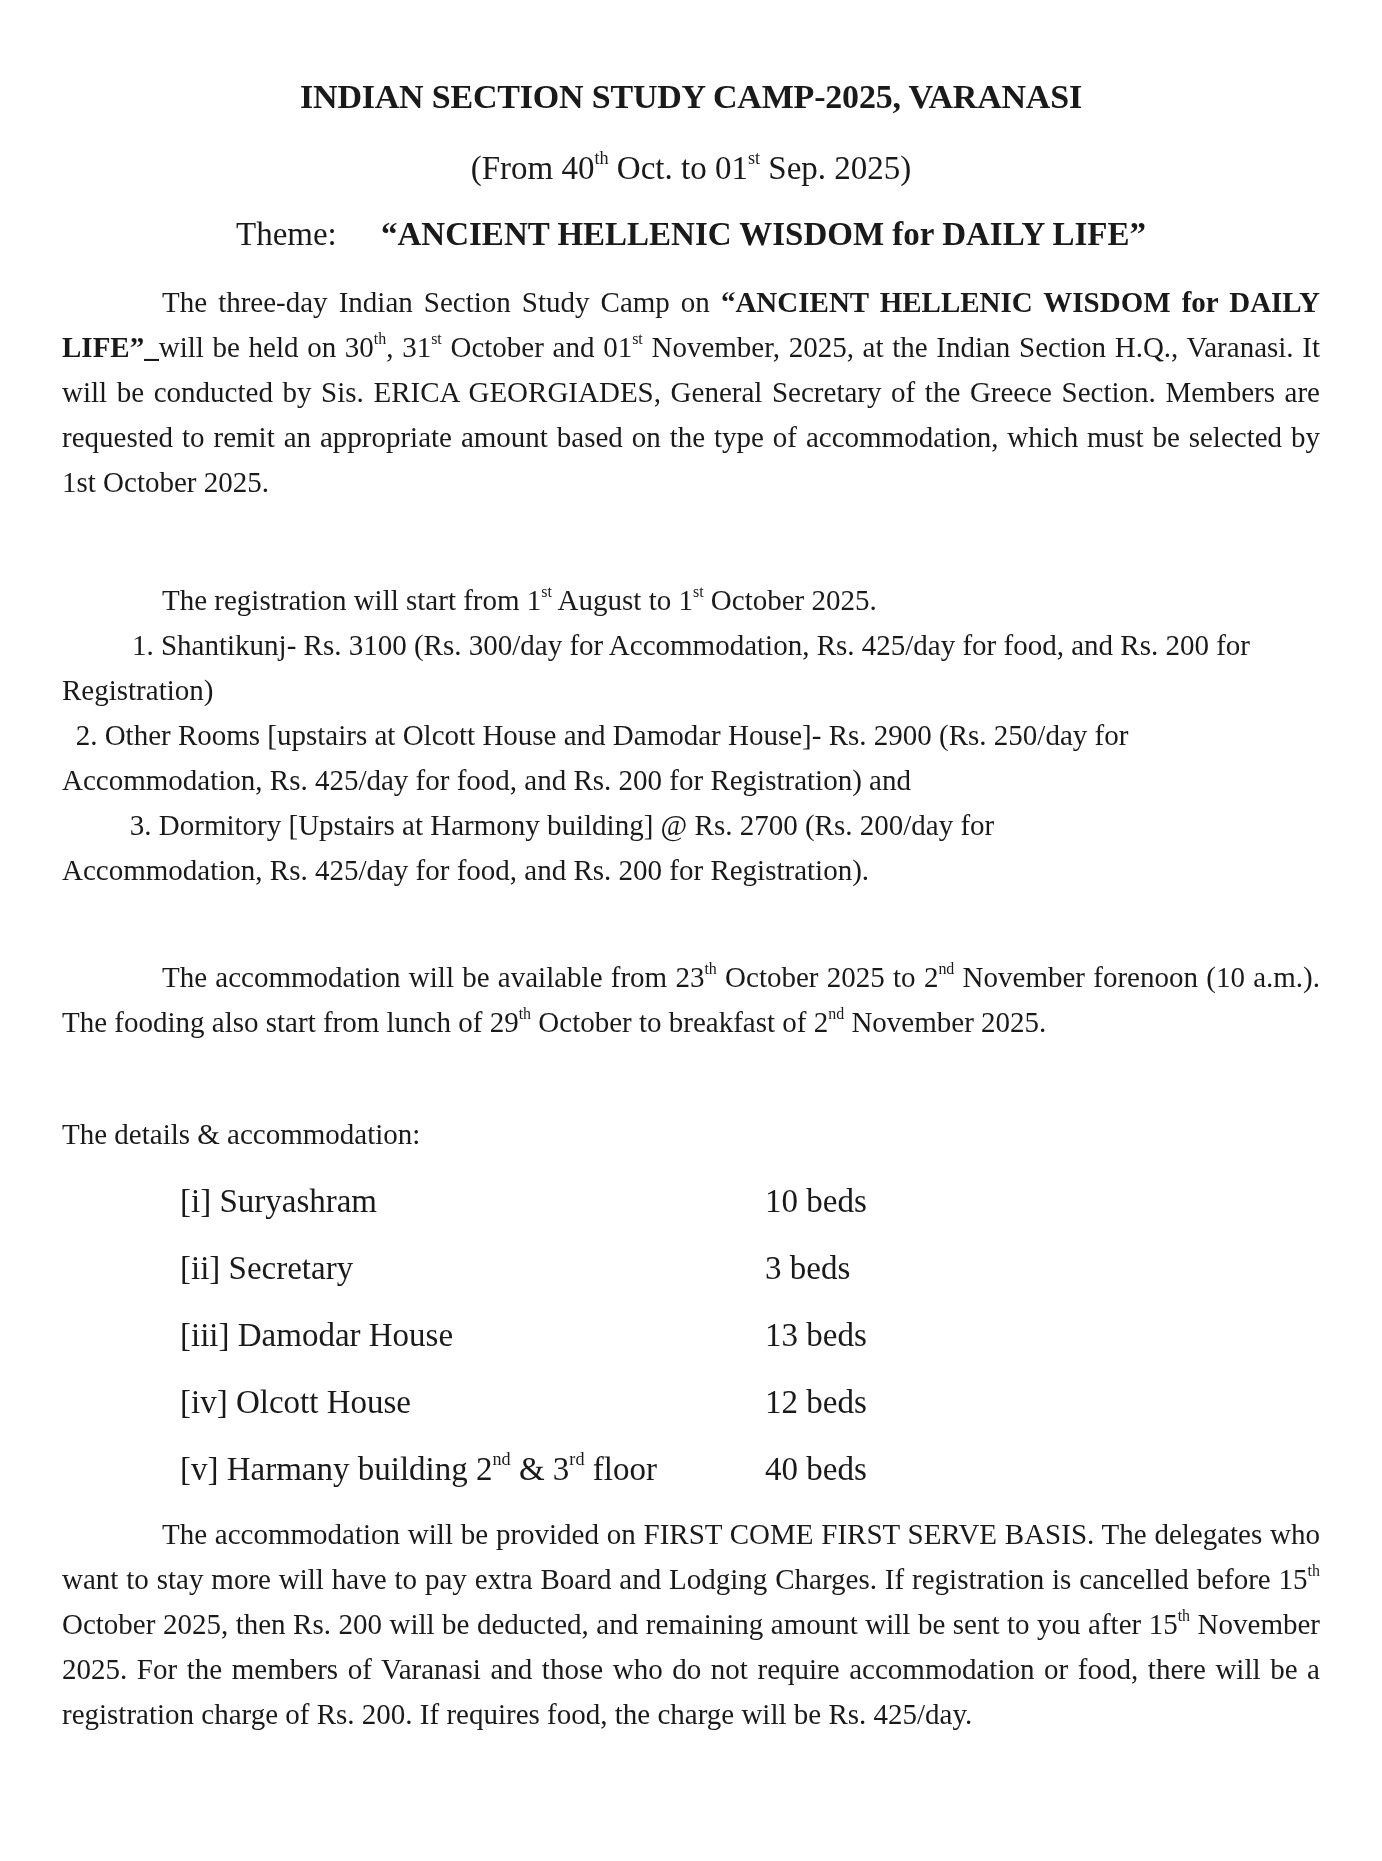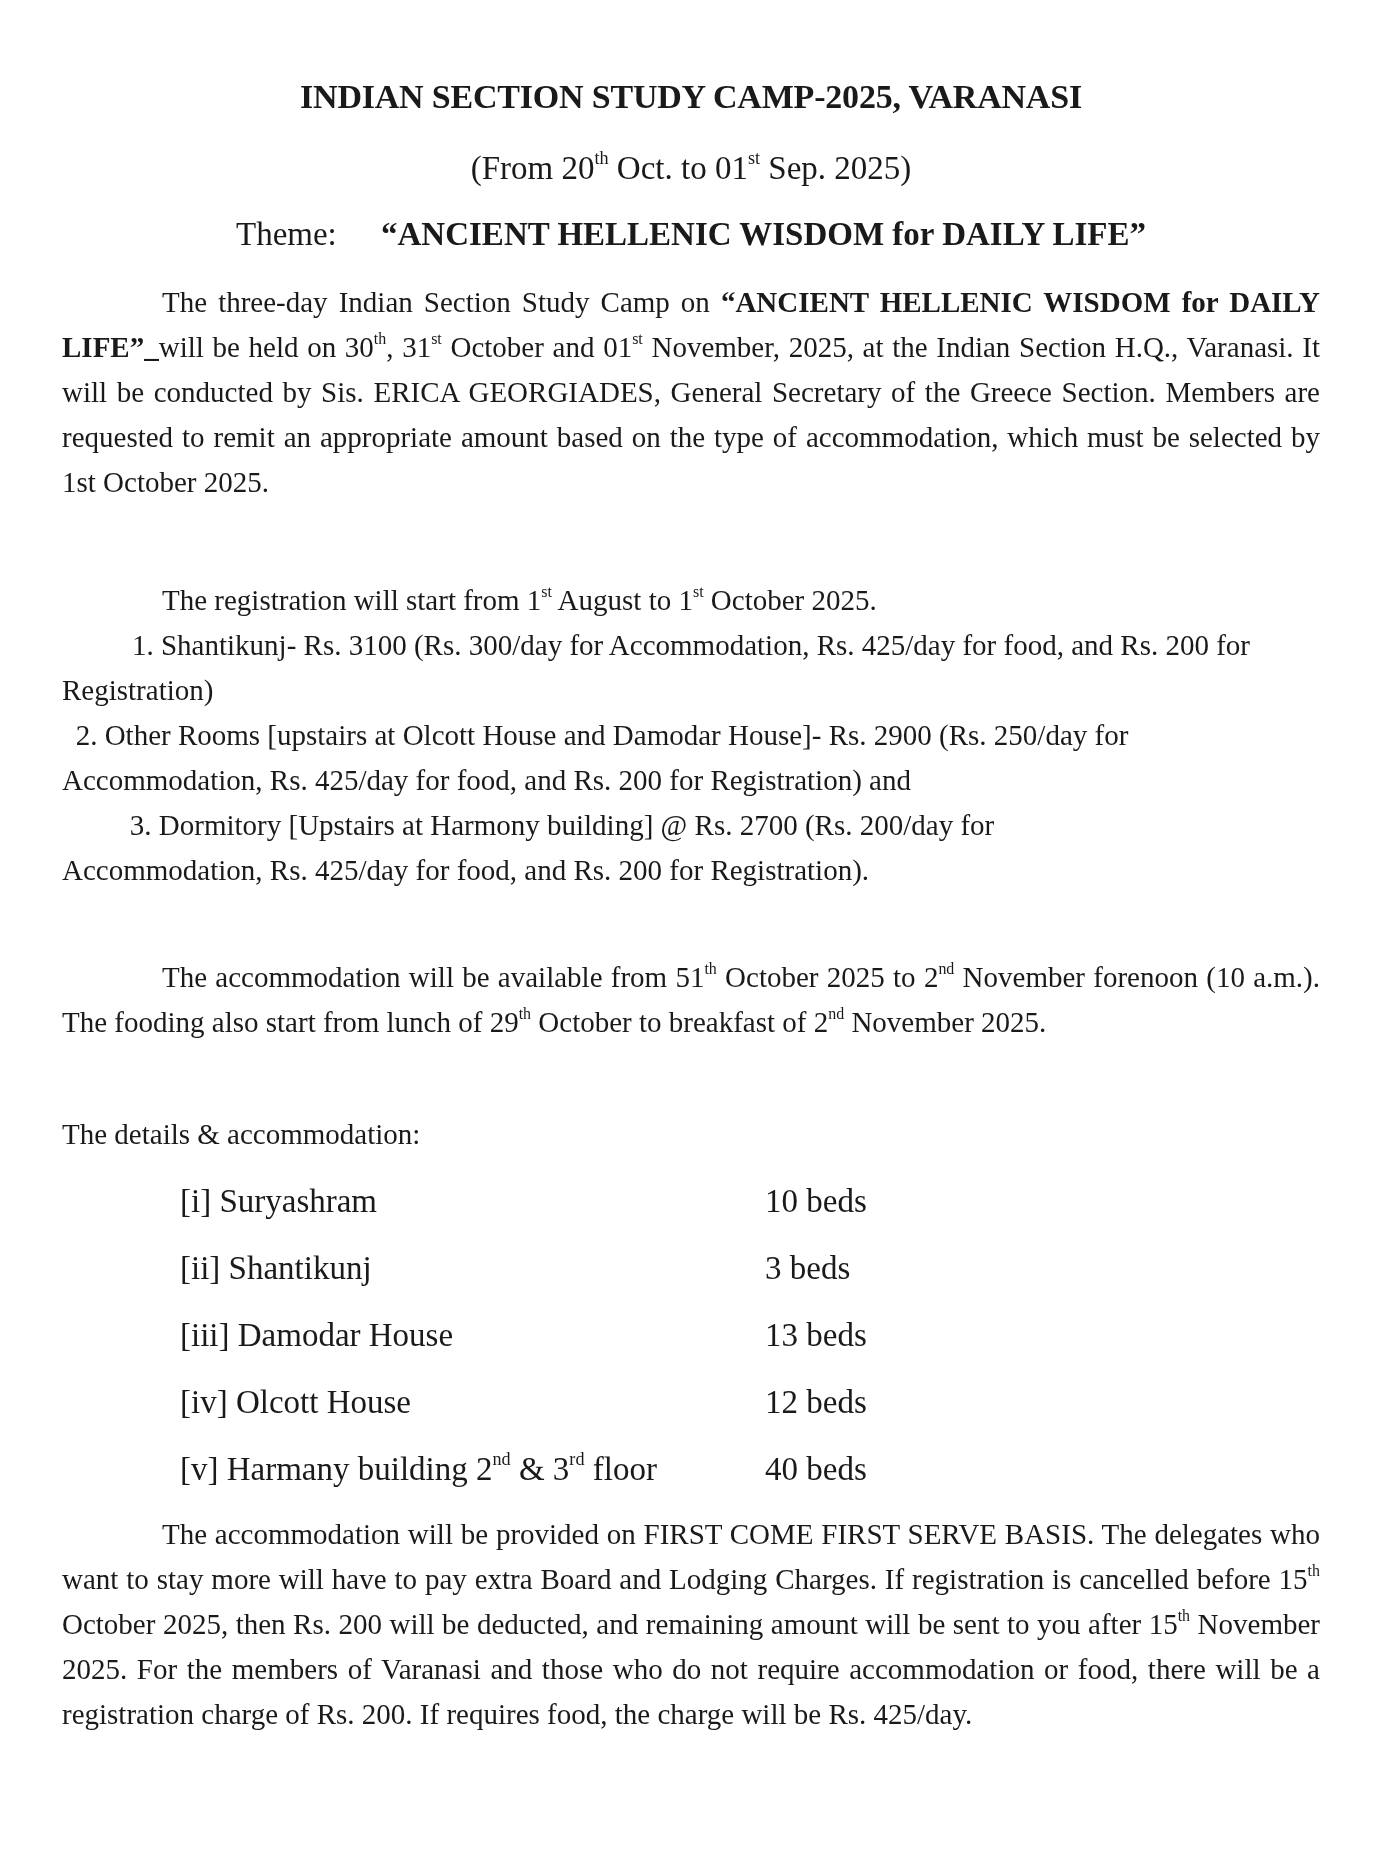--- a/index.html
+++ b/index.html
@@ -45,44 +45,44 @@
     .p5 { top: 1512px; }
     .bold { font-weight: bold; }
   </style>
 </head>
 <body>
 
 <div class="page">
 
   <div class="title">INDIAN SECTION STUDY CAMP-2025, VARANASI</div>
 
-  <div class="dates"><span>(From 20</span><sup>th</sup><span> Oct. to 01</span><sup>st</sup><span> Sep. 2025)</span></div>
+  <div class="dates"><span>(From 40</span><sup>th</sup><span> Oct. to 01</span><sup>st</sup><span> Sep. 2025)</span></div>
 
   <div class="theme"><span>Theme: </span><b>“ANCIENT HELLENIC WISDOM for DAILY LIFE”</b></div>
 
   <p class="para indent p1" style="margin:0"><span>The three-day Indian Section Study Camp on </span><span class="bold">“ANCIENT HELLENIC WISDOM for DAILY LIFE”_</span><span>will be held on 30</span><sup>th</sup><span>, 31</span><sup>st</sup><span> October and 01</span><sup>st</sup><span> November, 2025, at the Indian Section H.Q.,  Varanasi. It will be conducted by Sis. ERICA GEORGIADES, General Secretary of the Greece Section. Members are requested to remit an appropriate amount based on the type of accommodation, which must be selected by 1st October 2025.</span></p>
 
   <div class="para p2">
     <span class="line" style="text-indent:100px"><span>The registration will start from 1</span><sup>st</sup><span> August to 1</span><sup>st</sup><span> October 2025.</span></span>
     <span class="line">1. Shantikunj- Rs. 3100 (Rs. 300/day for Accommodation, Rs. 425/day for food, and Rs. 200 for Registration)</span>
     <span class="line" style="width:1080px">2. Other Rooms [upstairs at Olcott House and Damodar House]- Rs. 2900 (Rs. 250/day for Accommodation, Rs. 425/day for food, and Rs. 200 for Registration) and</span>
     <span class="line" style="width:1000px">3. Dormitory [Upstairs at Harmony building] @ Rs. 2700 (Rs. 200/day for Accommodation, Rs. 425/day for food, and Rs. 200 for Registration).</span>
   </div>
 
-  <p class="para indent p3" style="margin:0"><span>The accommodation will be available from 51</span><sup>th</sup><span> October 2025 to 2</span><sup>nd</sup><span> November forenoon (10 a.m.). The fooding also start from lunch of 29</span><sup>th</sup><span> October to breakfast of 2</span><sup>nd</sup><span> November 2025.</span></p>
+  <p class="para indent p3" style="margin:0"><span>The accommodation will be available from 23</span><sup>th</sup><span> October 2025 to 2</span><sup>nd</sup><span> November forenoon (10 a.m.). The fooding also start from lunch of 29</span><sup>th</sup><span> October to breakfast of 2</span><sup>nd</sup><span> November 2025.</span></p>
 
   <div class="para p4">The details &amp; accommodation:</div>
 
   <div class="beds">
     <div class="bed-row">
       <span class="bed-name">[i] Suryashram</span>
       <span class="bed-count">10 beds</span>
     </div>
     <div class="bed-row">
-      <span class="bed-name">[ii] Shantikunj</span>
+      <span class="bed-name">[ii] Secretary</span>
       <span class="bed-count">3 beds</span>
     </div>
     <div class="bed-row">
       <span class="bed-name">[iii] Damodar House</span>
       <span class="bed-count">13 beds</span>
     </div>
     <div class="bed-row">
       <span class="bed-name">[iv] Olcott House</span>
       <span class="bed-count">12 beds</span>
     </div>

